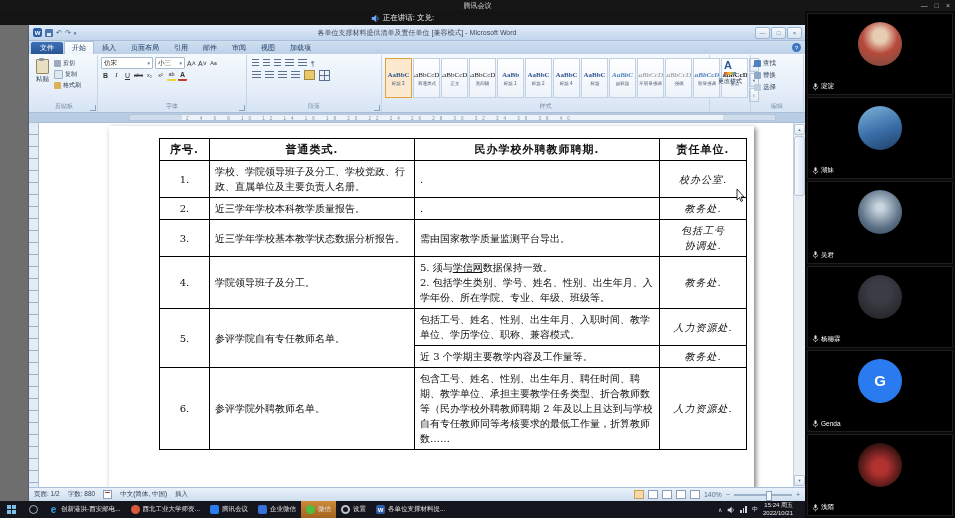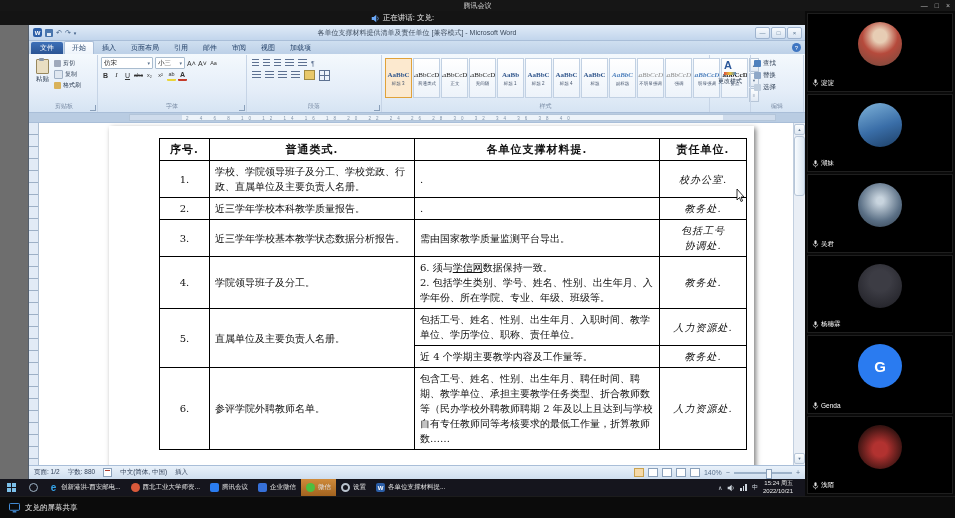--- a/index.html
+++ b/index.html
@@ -414,21 +414,21 @@
                     <colgroup>
                         <col style="width:50px">
                         <col style="width:205px">
                         <col style="width:245px">
                         <col style="width:87px">
                       </colgroup>
                     <tbody>
                         <tr>
                       <th>序号.</th>
                       <th>普通类式.</th>
-                      <th>各单位支撑材料提.</th>
+                      <th>民办学校外聘教师聘期.</th>
                       <th>责任单位.</th>
                     </tr>
                     <tr>
                       <td class="cc">1.</td>
                       <td class="ll">学校、学院领导班子及分工、学校党政、行政、直属单位及主要负责人名册。</td>
                       <td class="ll">.</td>
                       <td class="resp">校办公室.</td>
                     </tr>
                     <tr>
                       <td class="cc">2.</td>
@@ -439,32 +439,32 @@
                     <tr>
                       <td class="cc">3.</td>
                       <td class="ll">近三学年学校基本教学状态数据分析报告。</td>
                       <td class="ll">需由国家教学质量监测平台导出。</td>
                       <td class="resp">包括工号
 协调处.</td>
                     </tr>
                     <tr>
                       <td class="cc">4.</td>
                       <td class="ll">学院领导班子及分工。</td>
-                      <td class="ll"><span>6. 须与</span><span class="link">学信网</span><span>数据保持一致。
+                      <td class="ll"><span>5. 须与</span><span class="link">学信网</span><span>数据保持一致。
 2. 包括学生类别、学号、姓名、性别、出生年月、入学年份、所在学院、专业、年级、班级等。</span></td>
                       <td class="resp">教务处.</td>
                     </tr>
                     <tr>
                       <td class="cc" rowspan="2">5.</td>
-                      <td class="ll" rowspan="2">直属单位及主要负责人名册。</td>
-                      <td class="ll">包括工号、姓名、性别、出生年月、入职时间、教学单位、学历学位、职称、责任单位。</td>
+                      <td class="ll" rowspan="2">参评学院自有专任教师名单。</td>
+                      <td class="ll">包括工号、姓名、性别、出生年月、入职时间、教学单位、学历学位、职称、兼容模式。</td>
                       <td class="resp">人力资源处.</td>
                     </tr>
                     <tr>
-                      <td class="ll">近 4 个学期主要教学内容及工作量等。</td>
+                      <td class="ll">近 3 个学期主要教学内容及工作量等。</td>
                       <td class="resp">教务处.</td>
                     </tr>
                     <tr>
                       <td class="cc">6.</td>
                       <td class="ll">参评学院外聘教师名单。</td>
                       <td class="ll">包含工号、姓名、性别、出生年月、聘任时间、聘期、教学单位、承担主要教学任务类型、折合教师数等（民办学校外聘教师聘期 2 年及以上且达到与学校自有专任教师同等考核要求的最低工作量，折算教师数……</td>
                       <td class="resp">人力资源处.</td>
                     </tr>
                   </tbody>
                     </table>
@@ -633,20 +633,13 @@
               <rect x="3.4" y="0.5" width="3.2" height="6" rx="1.6" fill="#ddd"></rect>
               <path d="M1.5 5.5a3.5 3.5 0 0 0 7 0" stroke="#ddd" fill="none"></path>
               <line x1="5" y1="9" x2="5" y2="11" stroke="#ddd"></line>
             </svg>
             <span class="p-name">浅陌</span>
           </span>
       </div>
     </div>
   </div>
 
-  <div class="share-footer">
-    <svg width="11" height="10" viewBox="0 0 12 11">
-        <rect x="0.5" y="0.5" width="11" height="7.5" rx="1" fill="none" stroke="#4a9df0"></rect>
-        <rect x="4" y="9" width="4" height="1.4" fill="#4a9df0"></rect>
-      </svg>
-    <span class="footer-text">文兑的屏幕共享</span>
-  </div>
 </div>
 
 </body></html>

